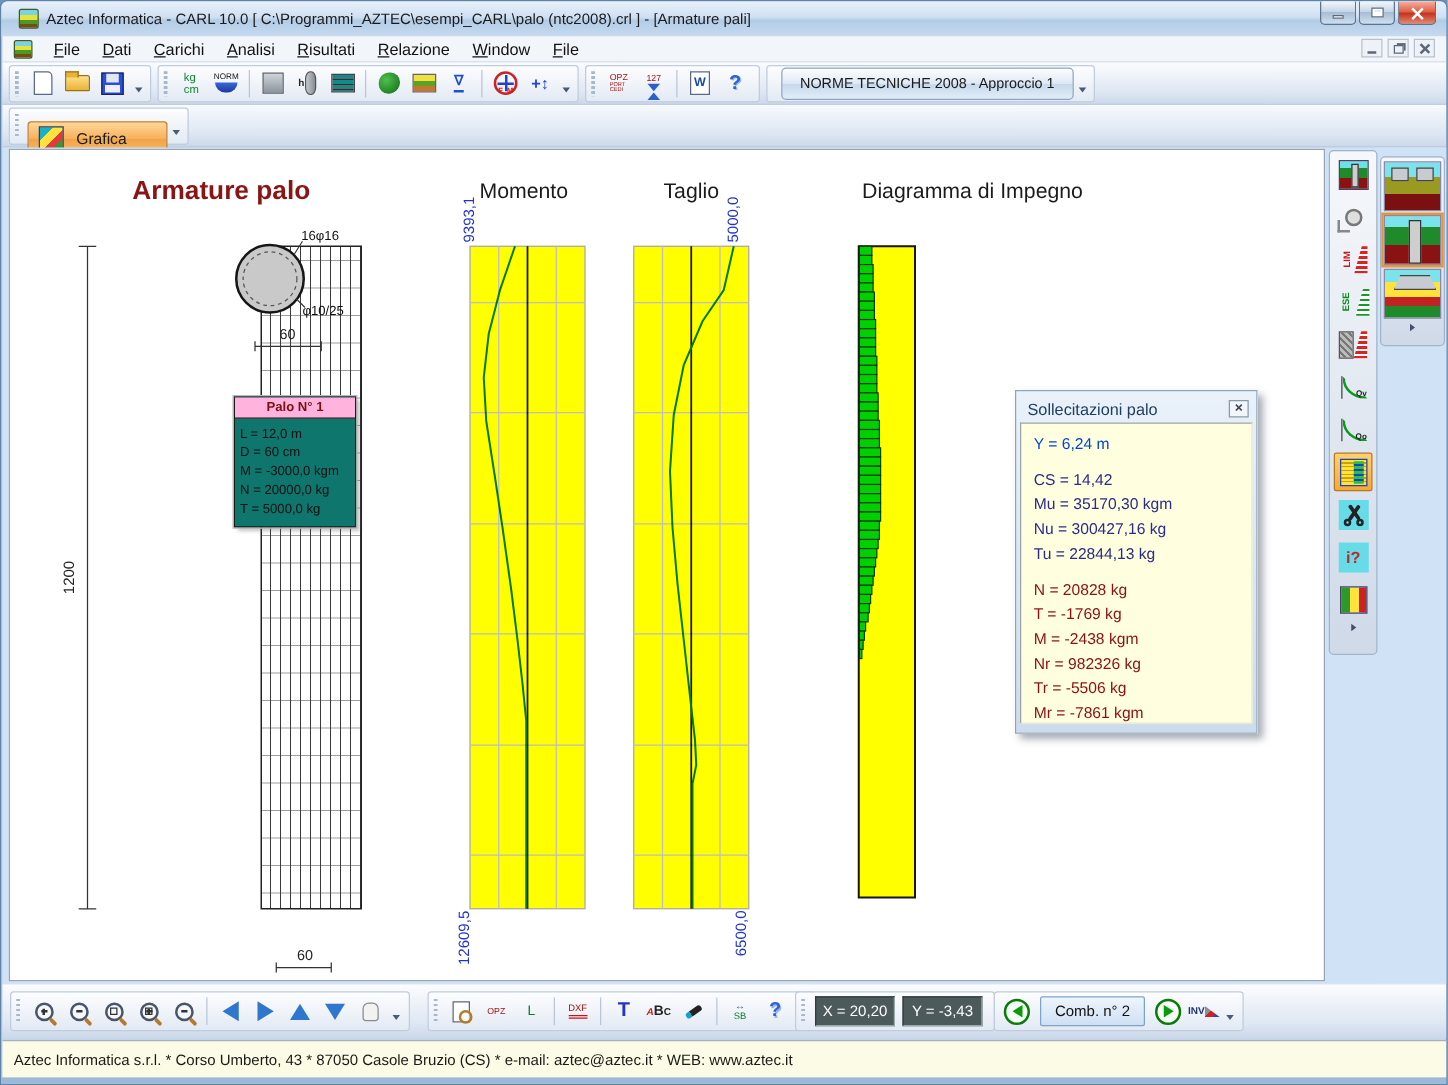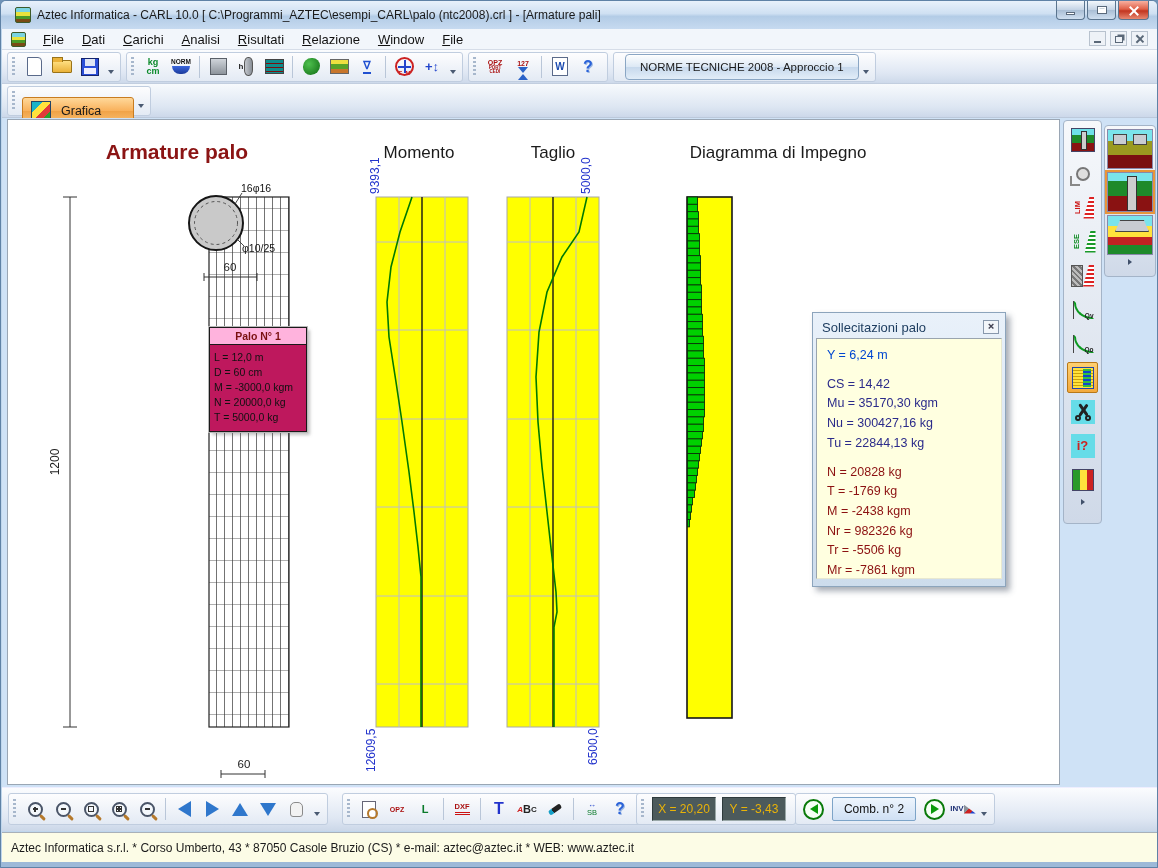--- a/index.html
+++ b/index.html
@@ -59,21 +59,21 @@
     position:relative; margin:0 1px; }
   .sep { width:1px; height:22px; background:#b9c6d8; margin:0 4px; }
 
   
   .ic-new{width:15px;height:19px;background:#fff;border:1px solid #5a6a8a;border-radius:0 4px 0 0;}
   .ic-open{width:20px;height:13px;background:linear-gradient(180deg,#ffe083,#eab23a);border:1px solid #9a7318;border-radius:1px 2px 1px 1px;position:relative;}
   .ic-open::before{content:'';position:absolute;left:-1px;top:-4px;width:9px;height:4px;background:#eab23a;border:1px solid #9a7318;border-bottom:none;}
   .ic-save{width:18px;height:18px;background:#2b4fd8;border:1px solid #15246e;position:relative;}
   .ic-save::before{content:'';position:absolute;left:3px;top:0;width:10px;height:7px;background:#dfe6f4;}
   .ic-save::after{content:'';position:absolute;left:2px;bottom:1px;width:12px;height:6px;background:#eef;}
-  .txt-ic{font-weight:bold;text-align:center;line-height:1;}
+  .txt-ic{font-weight:normal;text-align:left;line-height:1;}
   .kgcm{font-size:9px;color:#0a8a2a;}
   .normtxt{font-size:6.5px;color:#111;}
   .book{width:18px;height:8px;background:linear-gradient(180deg,#3a66dd,#1c3a9a);border-radius:0 0 9px 9px;margin:1px auto 0;}
   .ic-driver{width:17px;height:17px;background:linear-gradient(180deg,#cfd4da,#8d949c);border:1px solid #5a6068;}
   .ic-pile{width:9px;height:19px;background:linear-gradient(90deg,#c4c8ce,#888e96);border:1px solid #555;border-radius:4px/6px;}
   .h-lab{font-size:8px;font-weight:bold;color:#222;margin-right:1px;}
   .ic-wall{width:19px;height:15px;border:1px solid #444;
     background:repeating-linear-gradient(180deg,#0e8c8c 0 3px,#7a1010 3px 4px);}
   .ic-tree{width:17px;height:17px;border-radius:50% 45% 55% 45%;background:radial-gradient(circle at 35% 35%,#4ec04e,#0e6a12);}
   .ic-layers{width:19px;height:15px;border:1px solid #666;
@@ -104,22 +104,22 @@
     background:linear-gradient(135deg,#18b2c8 0 30%,#ffe23c 30% 55%,#e03a3a 55% 75%,#28a12c 75%); }
   .grafica-label { font-size:12.5px; color:#1a1a1a; }
 
   
   .main-bg { position:absolute; left:1px; top:117px; width:1156px; height:669px; background:#cfe2f6; }
   .canvas { position:absolute; left:6px; top:118px; width:1053px; height:666px;
     background:#fff; border:1px solid #9aa6b4; }
   .canvas svg { position:absolute; inset:0; }
 
   
-  .palo-box { position:absolute; left:179px; top:207px; width:98px; height:105px;
-    background:#be185d; border:1px solid #1a1a1a; outline:1px solid #b8b8b8; box-shadow:3px 3px 3px rgba(90,90,90,.35);margin-left:22px; }
+  .palo-box { position:absolute; left:179px; top:197px; width:98px; height:105px;
+    background:#0f766e; border:1px solid #1a1a1a; outline:1px solid #b8b8b8; box-shadow:3px 3px 3px rgba(90,90,90,.35); }
   .palo-box .hdr { height:17px; background:#ffb3dd; border-bottom:1px solid #1a1a1a;
     font-size:10.5px; font-weight:bold; color:#7a1010; text-align:center; line-height:17px; }
   .palo-box .bd { padding:5px 4px; font-size:10.5px; color:#111; line-height:15px; white-space:nowrap; }
 
   
   .sol-panel { position:absolute; left:804px; top:192px; width:194px; height:275px;
     background:linear-gradient(180deg,#e9f1fa,#cddcec); border:1px solid #8ca4bc; padding:3px;
     box-shadow:4px 4px 6px rgba(60,70,90,.45); }
   .sol-hdr { height:22px; display:flex; align-items:center; justify-content:space-between; padding:0 3px 0 6px; }
   .sol-title { font-size:13px; color:#1f3e60; }
@@ -203,21 +203,21 @@
   .pgprev::after{content:'';position:absolute;right:-3px;bottom:-2px;width:7px;height:7px;border:2px solid #b5792c;border-radius:50%;background:rgba(255,255,255,.6);}
   .dxftxt{font-size:7.5px;color:#aa1111;border-bottom:3px double #cc1111;padding-bottom:1px;}
   .ttxt{font-size:16px;color:#2233cc;font-weight:bold;}
   .abc-a{font-size:8px;color:#cc2222;font-style:italic;font-weight:bold;}
   .abc-b{font-size:11px;color:#222;font-weight:bold;}
   .abc-c{font-size:8px;color:#222;font-weight:bold;}
   .brush{width:14px;height:5px;background:linear-gradient(90deg,#16a0c8 0 30%,#222 30%);transform:rotate(-35deg);border-radius:2px;}
   .sbw{display:flex;flex-direction:column;align-items:center;line-height:1;}
   .sbarrow{font-size:8px;color:#2244cc;}
   .sbtxt{font-size:7.5px;color:#0a7a2a;}
-  .coordbox { width:64px; height:24px; background:#4c5a5c; color:#eab308; font-size:12px;
+  .coordbox { width:64px; height:24px; background:#4c5a5c; color:#ffffff; font-size:12px;
     display:flex; align-items:center; justify-content:center; margin:0 3px;
     border:1px solid #2e3a3c; border-right-color:#9aa8a8; border-bottom-color:#9aa8a8; }
   .navcirc { width:21px; height:21px; border-radius:50%; border:2px solid #0a7a0a; background:#f6fff6;
     display:flex; align-items:center; justify-content:center; margin:0 4px; }
   .nt-l{width:0;height:0;border-top:5px solid transparent;border-bottom:5px solid transparent;border-right:8px solid #0a9a0a;}
   .nt-r{width:0;height:0;border-top:5px solid transparent;border-bottom:5px solid transparent;border-left:8px solid #0a9a0a;}
   .comb-btn { width:84px; height:24px; background:linear-gradient(180deg,#eef5fd,#cfe0f4);
     border:1px solid #7da4c8; border-radius:2px; font-size:12px; color:#111;
     display:flex; align-items:center; justify-content:center; margin:0 4px; }
   .invw{display:flex;flex-direction:row;align-items:center;line-height:1;}

